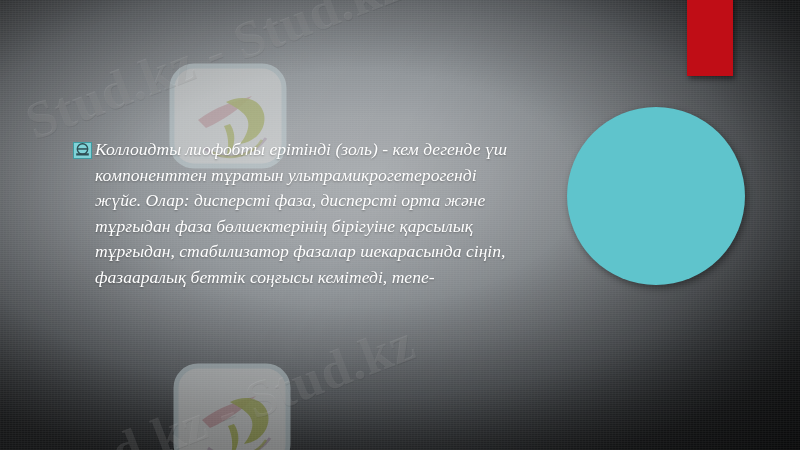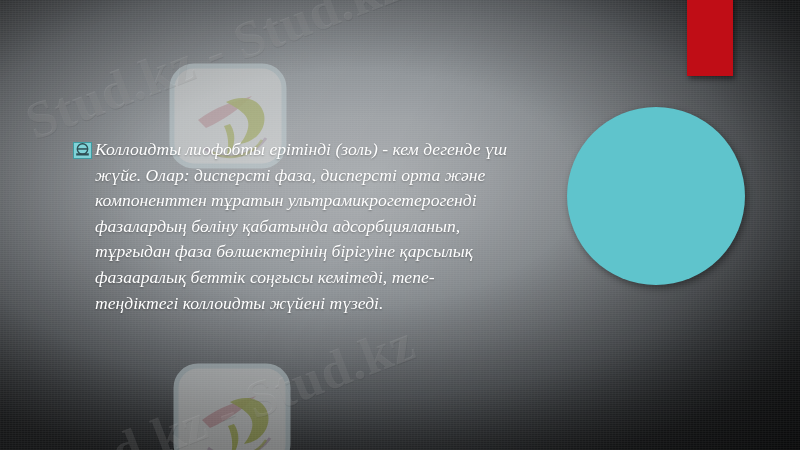--- a/index.html
+++ b/index.html
@@ -143,22 +143,21 @@
     <span class="bullet-icon">
       <svg width="19" height="17" viewBox="0 0 19 17" xmlns="http://www.w3.org/2000/svg">
         <rect x="0.5" y="0.5" width="18" height="16" fill="#7fd3d8" stroke="#3f9aa0" stroke-width="1"></rect>
         <ellipse cx="9.5" cy="7" rx="5.2" ry="5.2" fill="none" stroke="#2e4f55" stroke-width="1.4"></ellipse>
         <rect x="4.3" y="6.2" width="10.4" height="1.5" fill="#2e4f55"></rect>
         <rect x="3.2" y="11.3" width="12.6" height="2.2" fill="#2e4f55"></rect>
       </svg>
     </span>
 
     <div class="body-line first">Коллоидты лиофобты ерітінді (золь) - кем дегенде үш</div>
+    <div class="body-line">компоненттен тұратын ультрамикрогетерогенді</div>
     <div class="body-line">жүйе. Олар: дисперсті фаза, дисперсті орта және</div>
-    <div class="body-line">компоненттен тұратын ультрамикрогетерогенді</div>
-    <div class="body-line">фазалардың бөліну қабатында адсорбцияланып,</div>
     <div class="body-line">тұрғыдан фаза бөлшектерінің бірігуіне қарсылық</div>
+    <div class="body-line">тұрғыдан, стабилизатор фазалар шекарасында сіңіп,</div>
     <div class="body-line">фазааралық беттік соңғысы кемітеді, тепе-</div>
-    <div class="body-line">теңдіктегі коллоидты жүйені түзеді.</div>
 
   </div>
 
 </div>
 
 </body></html>

